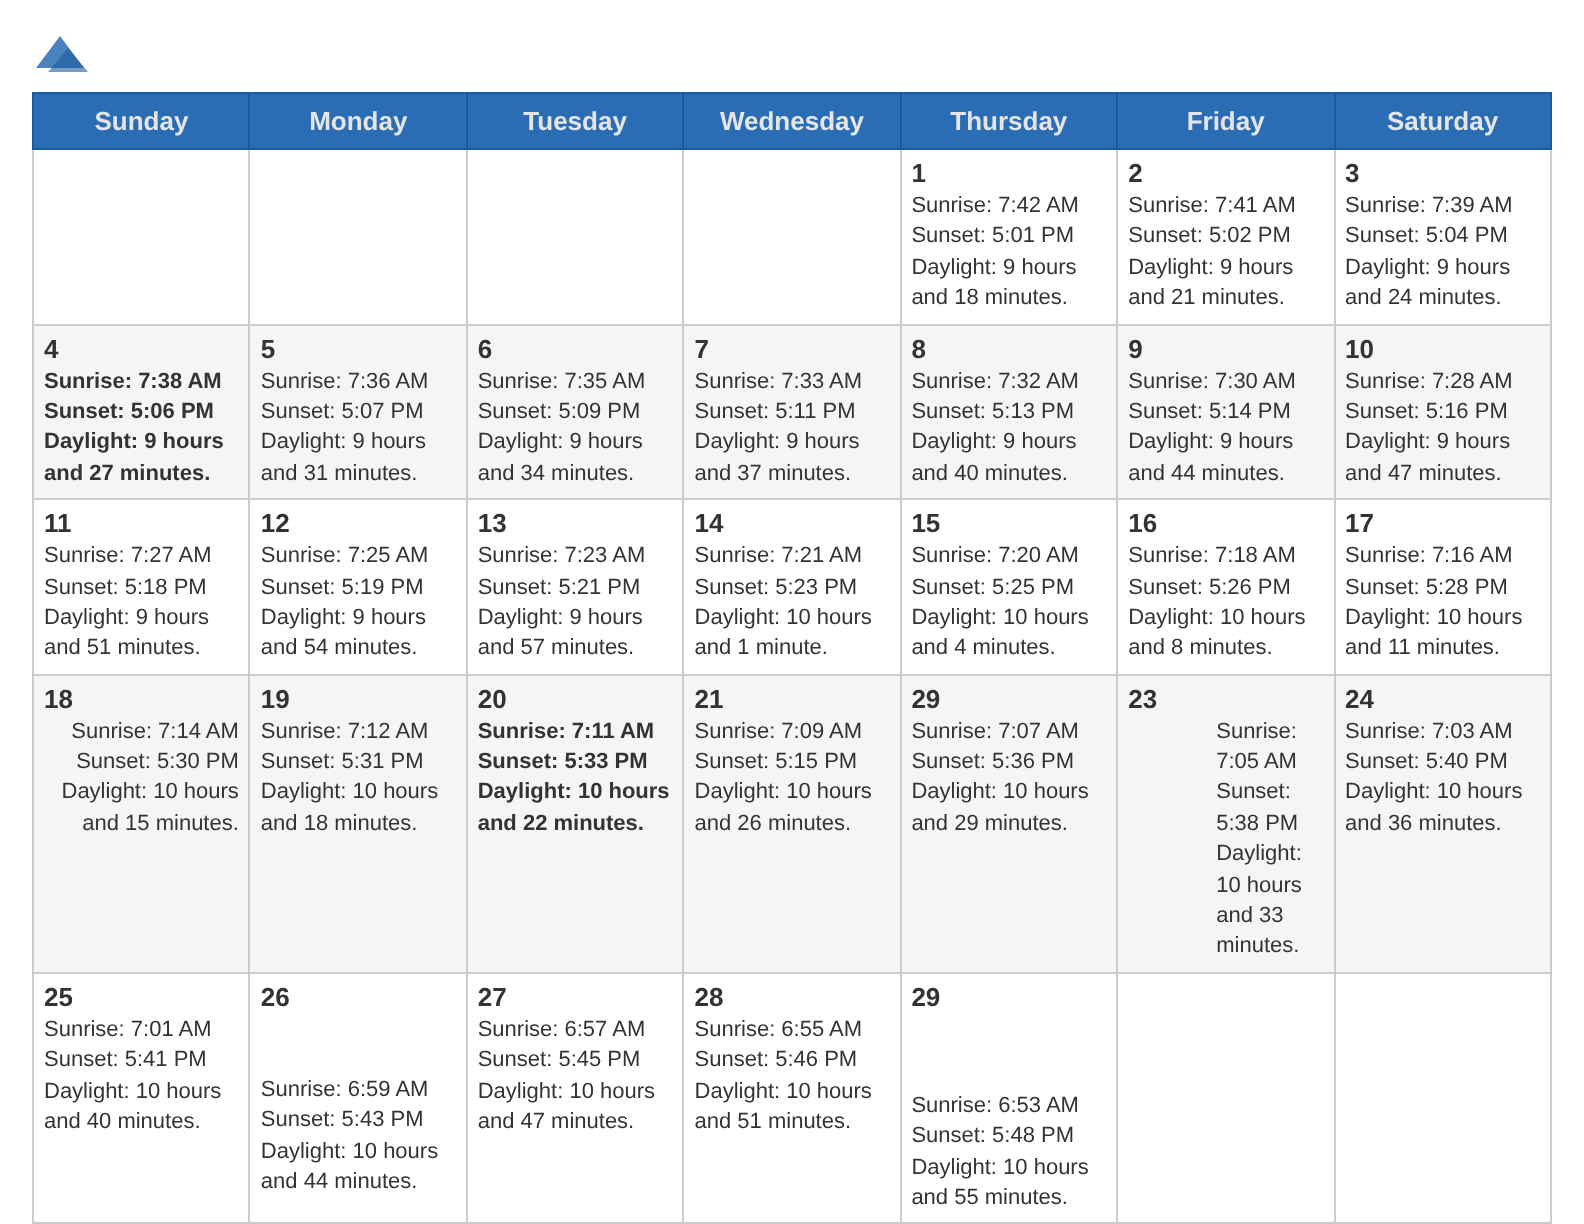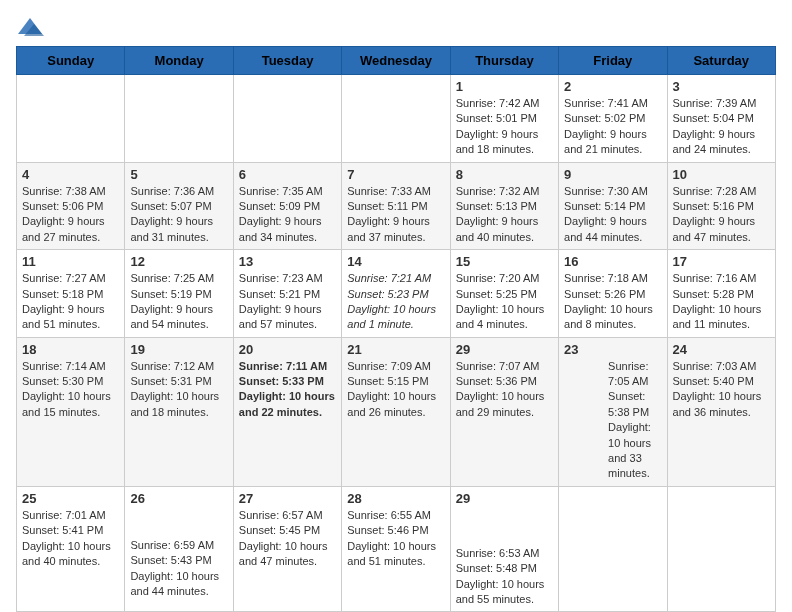--- a/index.html
+++ b/index.html
@@ -47,21 +47,21 @@
       font-size: 16px;
       color: #555;
     }
     .calendar {
       width: 100%;
       border-collapse: collapse;
       border: 1px solid #ccc;
     }
     .calendar th {
       background: #2a6db5;
-      color: #000000;
+      color: #e5e5e5;
       font-size: 13px;
       font-weight: bold;
       padding: 6px 4px;
       text-align: center;
       border: 1px solid #1a5a9a;
     }
     .calendar td {
       border: 1px solid #ccc;
       vertical-align: top;
       padding: 4px 5px;
@@ -145,21 +145,21 @@
           <span class="day-number">3</span>
           <div class="day-info" style="white-space: pre-line;">Sunrise: 7:39 AM
 Sunset: 5:04 PM
 Daylight: 9 hours
 and 24 minutes.</div>
         </td>
       </tr>
       <tr>
         <td>
           <span class="day-number">4</span>
-          <div class="day-info" style="white-space: pre-line;">Sunrise: 7:38 AM
+          <div class="day-info" style="white-space: pre-line; font-weight: bold;">Sunrise: 7:38 AM
 Sunset: 5:06 PM
 Daylight: 9 hours
 and 27 minutes.</div>
         </td>
         <td>
           <span class="day-number">5</span>
           <div class="day-info" style="white-space: pre-line;">Sunrise: 7:36 AM
 Sunset: 5:07 PM
 Daylight: 9 hours
 and 31 minutes.</div>
@@ -217,21 +217,21 @@
         </td>
         <td>
           <span class="day-number">13</span>
           <div class="day-info" style="white-space: pre-line;">Sunrise: 7:23 AM
 Sunset: 5:21 PM
 Daylight: 9 hours
 and 57 minutes.</div>
         </td>
         <td>
           <span class="day-number">14</span>
-          <div class="day-info" style="white-space: pre-line; font-style: italic;">Sunrise: 7:21 AM
+          <div class="day-info" style="white-space: pre-line;">Sunrise: 7:21 AM
 Sunset: 5:23 PM
 Daylight: 10 hours
 and 1 minute.</div>
         </td>
         <td>
           <span class="day-number">15</span>
           <div class="day-info" style="white-space: pre-line;">Sunrise: 7:20 AM
 Sunset: 5:25 PM
 Daylight: 10 hours
 and 4 minutes.</div>
@@ -247,21 +247,21 @@
           <span class="day-number">17</span>
           <div class="day-info" style="white-space: pre-line;">Sunrise: 7:16 AM
 Sunset: 5:28 PM
 Daylight: 10 hours
 and 11 minutes.</div>
         </td>
       </tr>
       <tr>
         <td>
           <span class="day-number">18</span>
-          <div class="day-info" style="white-space: pre-line;">Sunrise: 7:14 AM
+          <div class="day-info" style="white-space: pre-line; text-align: right;">Sunrise: 7:14 AM
 Sunset: 5:30 PM
 Daylight: 10 hours
 and 15 minutes.</div>
         </td>
         <td>
           <span class="day-number">19</span>
           <div class="day-info" style="white-space: pre-line;">Sunrise: 7:12 AM
 Sunset: 5:31 PM
 Daylight: 10 hours
 and 18 minutes.</div>

